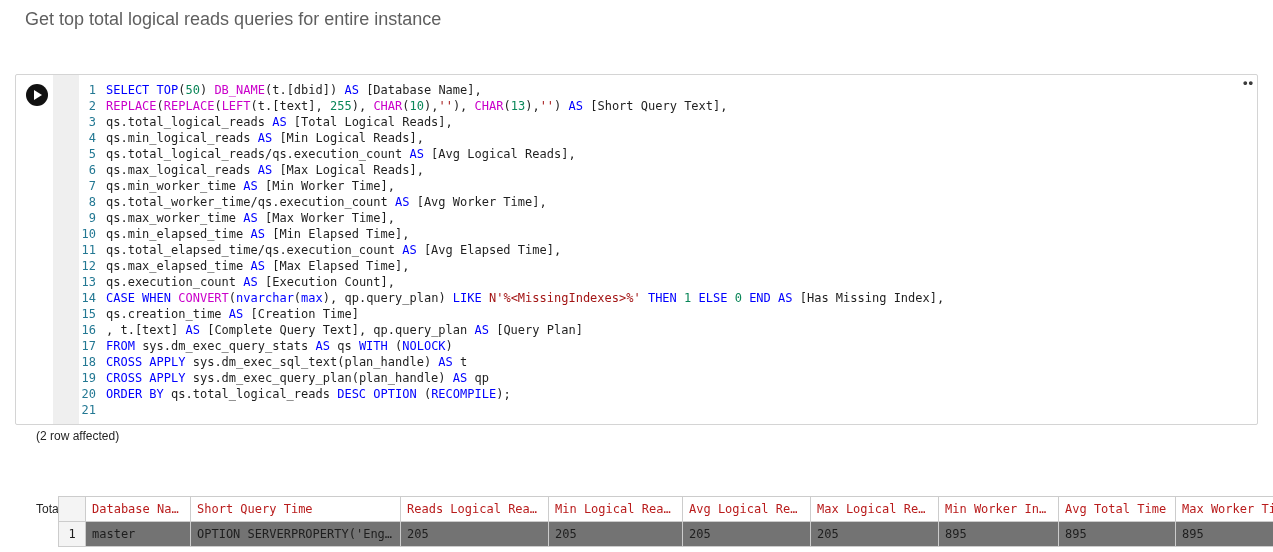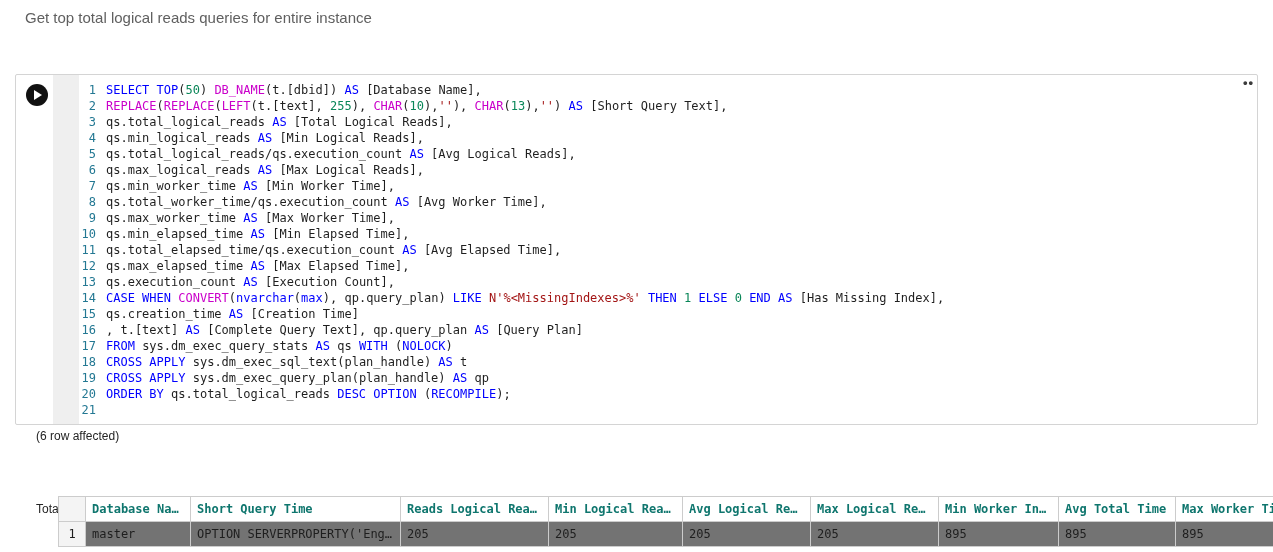--- a/index.html
+++ b/index.html
@@ -1,21 +1,21 @@
 <!DOCTYPE html>
 <html><head>
 <meta charset="utf-8">
 <style>
   * { margin:0; padding:0; box-sizing:border-box; }
   html,body { width:1273px; height:552px; background:#ffffff; overflow:hidden; }
   body { position:relative; font-family:"Liberation Sans", sans-serif; }
 
   .page-title {
     position:absolute; left:25px; top:9px;
-    font-size:15px; color:#5f5f5f;
+    font-size:18px; color:#5f5f5f;
   }
 
   
   .cell {
     position:absolute; left:15px; top:74px; width:1243px; height:351px;
     border:1px solid #d4d4d4; border-radius:2px; background:#ffffff;
   }
   .run-btn {
     position:absolute; left:10px; top:9px; width:22px; height:22px;
     border-radius:50%; background:#111111; cursor:pointer;
@@ -65,39 +65,39 @@
   table {
     border-collapse:collapse; table-layout:fixed;
     font-family:"DejaVu Sans Mono","Liberation Mono",monospace;
     font-size:12px;
   }
   th, td {
     border:1px solid #cccccc; padding:4px 6px; text-align:left;
     white-space:nowrap; overflow:hidden; text-overflow:ellipsis;
     height:25px; vertical-align:middle;
   }
-  th { font-weight:bold; background:#ffffff; color:#0f766e; cursor:pointer; }
+  th { font-weight:normal; background:#ffffff; color:#b91c1c; cursor:pointer; }
   td { color:#1e1e1e; background:#737373; cursor:default; }
   .rownum { background:#f4f4f4; text-align:center; }
 </style>
 </head>
 <body>
 
 <div class="page-title">Get top total logical reads queries for entire instance</div>
 
 <div class="cell">
   <div class="run-btn">
     <span class="play-icon"></span>
   </div>
   <div class="gutter"></div>
   <div class="more-btn">••</div>
   <div class="code" id="code-lines"><div class="line"><span class="ln">1</span><span class="lt"><span class="tok-k">SELECT TOP</span><span class="tok-p">(</span><span class="tok-n">50</span><span class="tok-p">) </span><span class="tok-f">DB_NAME</span><span class="tok-p">(t.[dbid]) </span><span class="tok-k">AS</span><span class="tok-p"> [Database Name],</span></span></div><div class="line"><span class="ln">2</span><span class="lt"><span class="tok-f">REPLACE</span><span class="tok-p">(</span><span class="tok-f">REPLACE</span><span class="tok-p">(</span><span class="tok-f">LEFT</span><span class="tok-p">(t.[text], </span><span class="tok-n">255</span><span class="tok-p">), </span><span class="tok-f">CHAR</span><span class="tok-p">(</span><span class="tok-n">10</span><span class="tok-p">),</span><span class="tok-s">''</span><span class="tok-p">), </span><span class="tok-f">CHAR</span><span class="tok-p">(</span><span class="tok-n">13</span><span class="tok-p">),</span><span class="tok-s">''</span><span class="tok-p">) </span><span class="tok-k">AS</span><span class="tok-p"> [Short Query Text],</span></span></div><div class="line"><span class="ln">3</span><span class="lt"><span class="tok-p">qs.total_logical_reads </span><span class="tok-k">AS</span><span class="tok-p"> [Total Logical Reads],</span></span></div><div class="line"><span class="ln">4</span><span class="lt"><span class="tok-p">qs.min_logical_reads </span><span class="tok-k">AS</span><span class="tok-p"> [Min Logical Reads],</span></span></div><div class="line"><span class="ln">5</span><span class="lt"><span class="tok-p">qs.total_logical_reads/qs.execution_count </span><span class="tok-k">AS</span><span class="tok-p"> [Avg Logical Reads],</span></span></div><div class="line"><span class="ln">6</span><span class="lt"><span class="tok-p">qs.max_logical_reads </span><span class="tok-k">AS</span><span class="tok-p"> [Max Logical Reads],</span></span></div><div class="line"><span class="ln">7</span><span class="lt"><span class="tok-p">qs.min_worker_time </span><span class="tok-k">AS</span><span class="tok-p"> [Min Worker Time],</span></span></div><div class="line"><span class="ln">8</span><span class="lt"><span class="tok-p">qs.total_worker_time/qs.execution_count </span><span class="tok-k">AS</span><span class="tok-p"> [Avg Worker Time],</span></span></div><div class="line"><span class="ln">9</span><span class="lt"><span class="tok-p">qs.max_worker_time </span><span class="tok-k">AS</span><span class="tok-p"> [Max Worker Time],</span></span></div><div class="line"><span class="ln">10</span><span class="lt"><span class="tok-p">qs.min_elapsed_time </span><span class="tok-k">AS</span><span class="tok-p"> [Min Elapsed Time],</span></span></div><div class="line"><span class="ln">11</span><span class="lt"><span class="tok-p">qs.total_elapsed_time/qs.execution_count </span><span class="tok-k">AS</span><span class="tok-p"> [Avg Elapsed Time],</span></span></div><div class="line"><span class="ln">12</span><span class="lt"><span class="tok-p">qs.max_elapsed_time </span><span class="tok-k">AS</span><span class="tok-p"> [Max Elapsed Time],</span></span></div><div class="line"><span class="ln">13</span><span class="lt"><span class="tok-p">qs.execution_count </span><span class="tok-k">AS</span><span class="tok-p"> [Execution Count],</span></span></div><div class="line"><span class="ln">14</span><span class="lt"><span class="tok-k">CASE WHEN </span><span class="tok-f">CONVERT</span><span class="tok-p">(</span><span class="tok-k">nvarchar</span><span class="tok-p">(</span><span class="tok-k">max</span><span class="tok-p">), qp.query_plan) </span><span class="tok-k">LIKE</span><span class="tok-p"> </span><span class="tok-s">N'%&lt;MissingIndexes&gt;%'</span><span class="tok-p"> </span><span class="tok-k">THEN</span><span class="tok-p"> </span><span class="tok-n">1</span><span class="tok-p"> </span><span class="tok-k">ELSE</span><span class="tok-p"> </span><span class="tok-n">0</span><span class="tok-p"> </span><span class="tok-k">END AS</span><span class="tok-p"> [Has Missing Index],</span></span></div><div class="line"><span class="ln">15</span><span class="lt"><span class="tok-p">qs.creation_time </span><span class="tok-k">AS</span><span class="tok-p"> [Creation Time]</span></span></div><div class="line"><span class="ln">16</span><span class="lt"><span class="tok-p">, t.[text] </span><span class="tok-k">AS</span><span class="tok-p"> [Complete Query Text], qp.query_plan </span><span class="tok-k">AS</span><span class="tok-p"> [Query Plan]</span></span></div><div class="line"><span class="ln">17</span><span class="lt"><span class="tok-k">FROM</span><span class="tok-p"> sys.dm_exec_query_stats </span><span class="tok-k">AS</span><span class="tok-p"> qs </span><span class="tok-k">WITH</span><span class="tok-p"> (</span><span class="tok-k">NOLOCK</span><span class="tok-p">)</span></span></div><div class="line"><span class="ln">18</span><span class="lt"><span class="tok-k">CROSS APPLY</span><span class="tok-p"> sys.dm_exec_sql_text(plan_handle) </span><span class="tok-k">AS</span><span class="tok-p"> t</span></span></div><div class="line"><span class="ln">19</span><span class="lt"><span class="tok-k">CROSS APPLY</span><span class="tok-p"> sys.dm_exec_query_plan(plan_handle) </span><span class="tok-k">AS</span><span class="tok-p"> qp</span></span></div><div class="line"><span class="ln">20</span><span class="lt"><span class="tok-k">ORDER BY</span><span class="tok-p"> qs.total_logical_reads </span><span class="tok-k">DESC OPTION</span><span class="tok-p"> (</span><span class="tok-k">RECOMPILE</span><span class="tok-p">);</span></span></div><div class="line"><span class="ln">21</span><span class="lt"></span></div></div>
 </div>
 
-<div class="msg msg-rows">(6 row affected)</div>
+<div class="msg msg-rows">(2 row affected)</div>
 <div class="msg msg-time">Total execution time: 00:00:00.993</div>
 
 <div class="results">
   <table id="results-table" style="width: 1277px;">
       <colgroup>
         <col style="width: 27px;">
         <col style="width: 105px;">
         <col style="width: 210px;">
         <col style="width: 148px;">
         <col style="width: 134px;">

